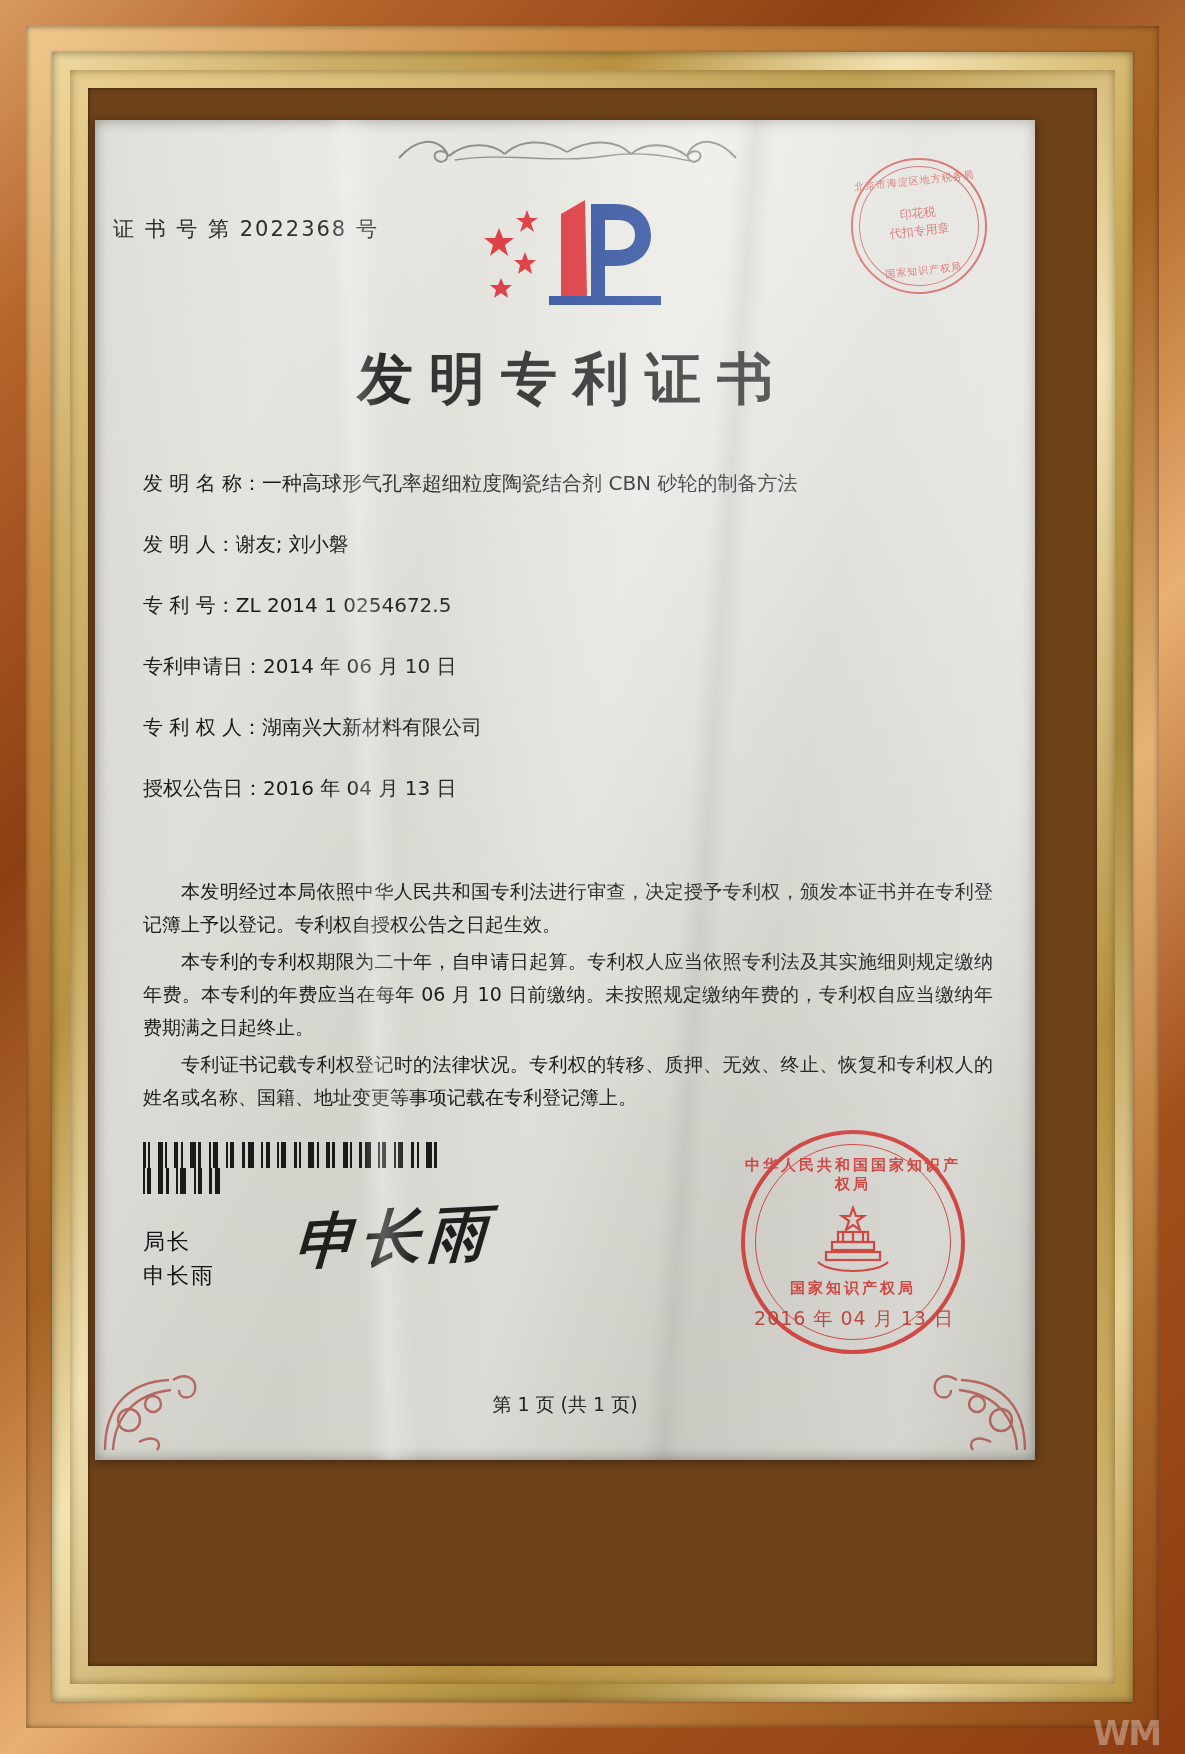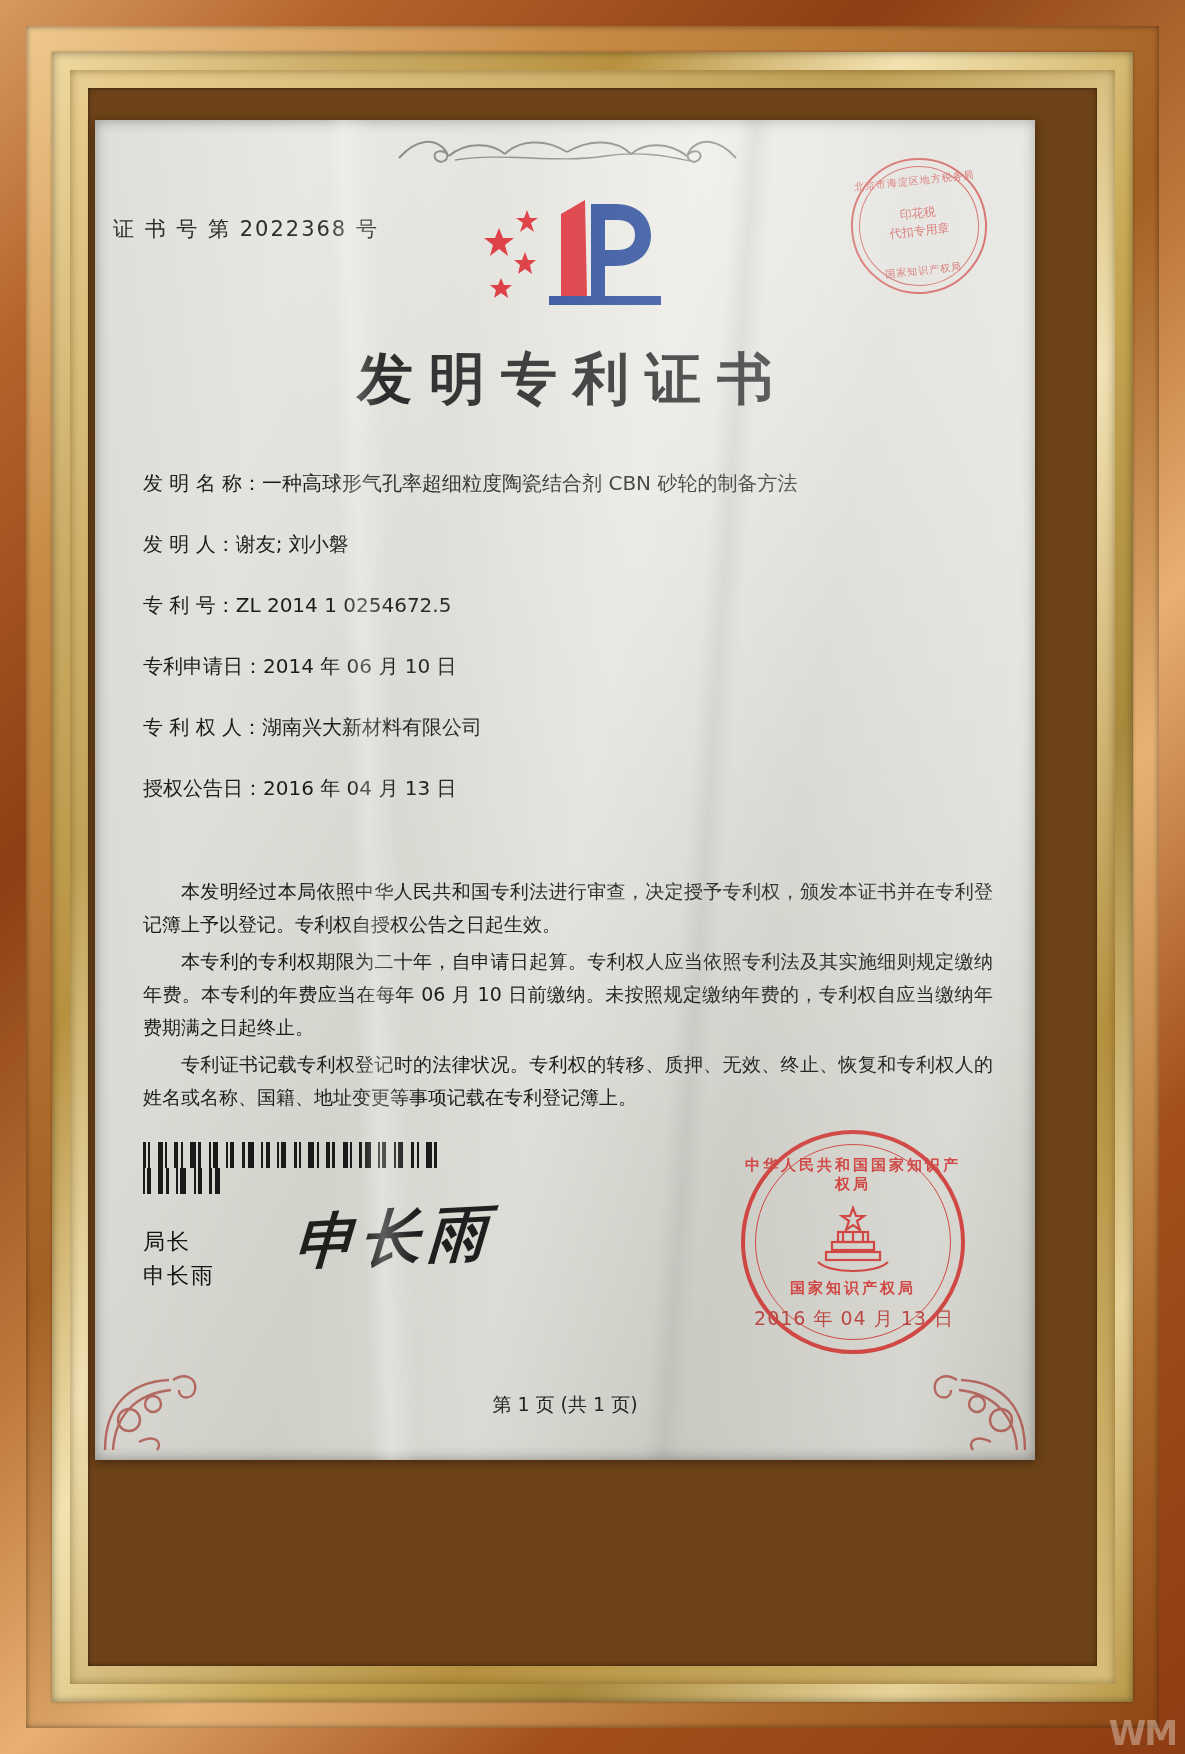--- a/index.html
+++ b/index.html
@@ -267,21 +267,21 @@
     left: 0; width: 100%;
     bottom: 42px;
     text-align: center;
     font-size: 19px;
     color: #242424;
   }
 
   
   .img-watermark {
     position: absolute;
-    right: 9px; bottom: 8px;
+    right: 25px; bottom: 8px;
     font-family: "DejaVu Sans", sans-serif;
     font-size: 34px;
     font-weight: bold;
     color: rgba(255,255,255,.35);
     letter-spacing: -2px;
     line-height: 26px;
     text-align: right;
   }
 </style>
 </head>

